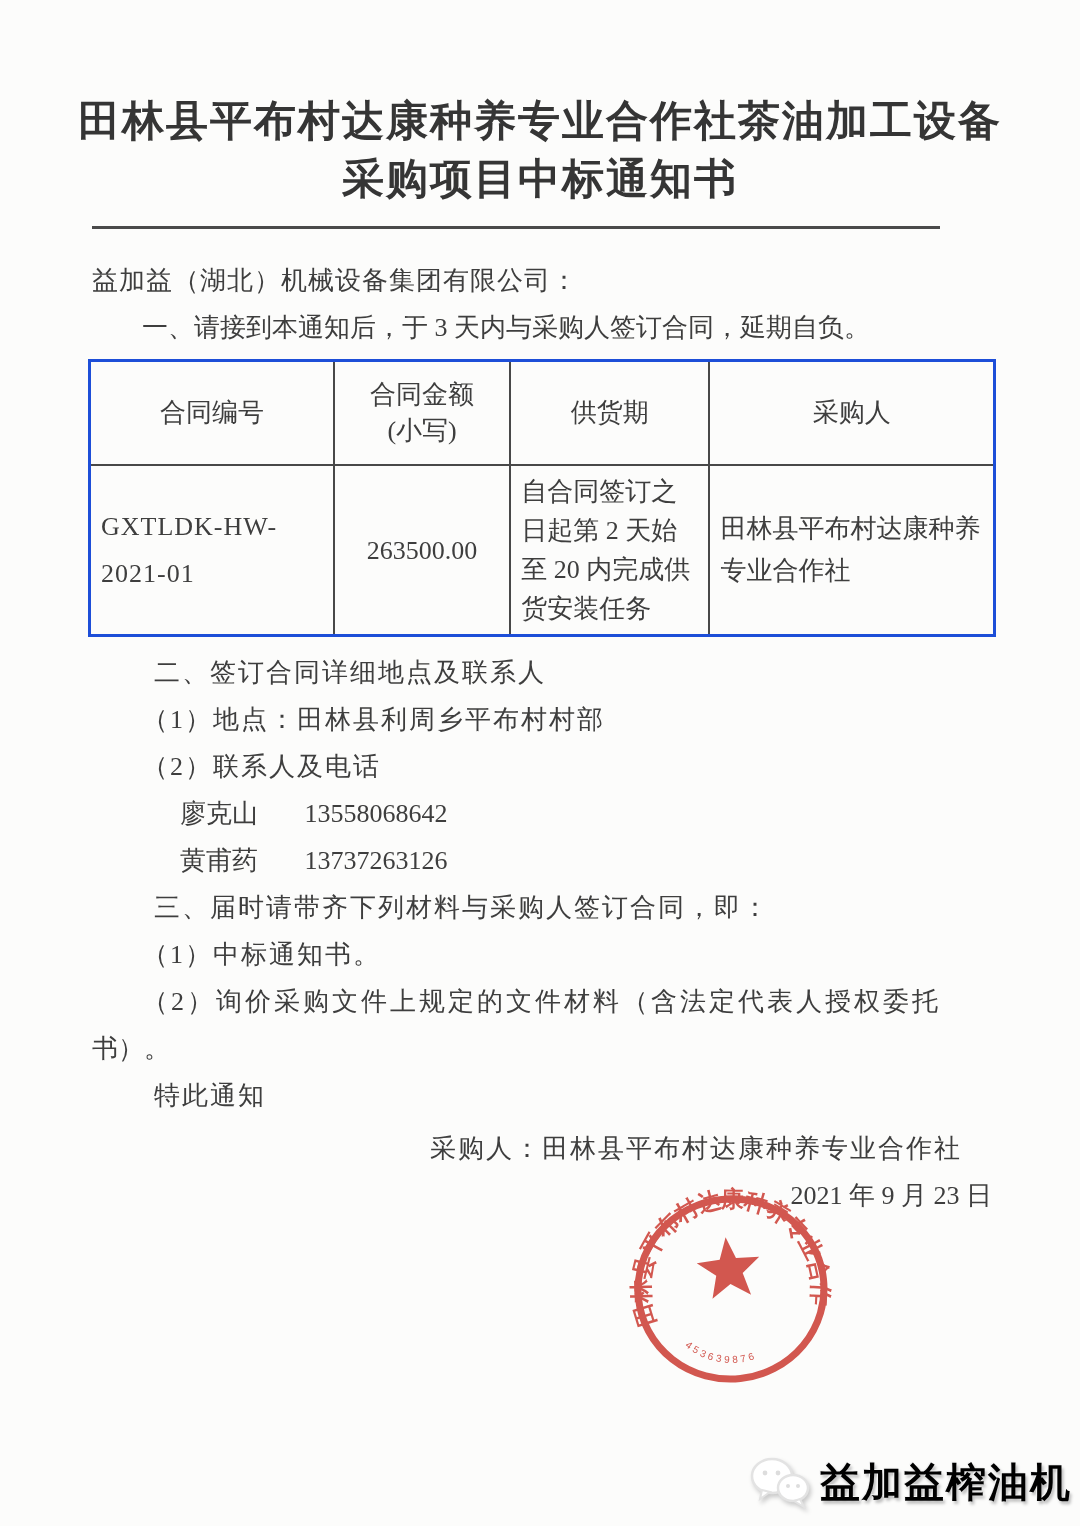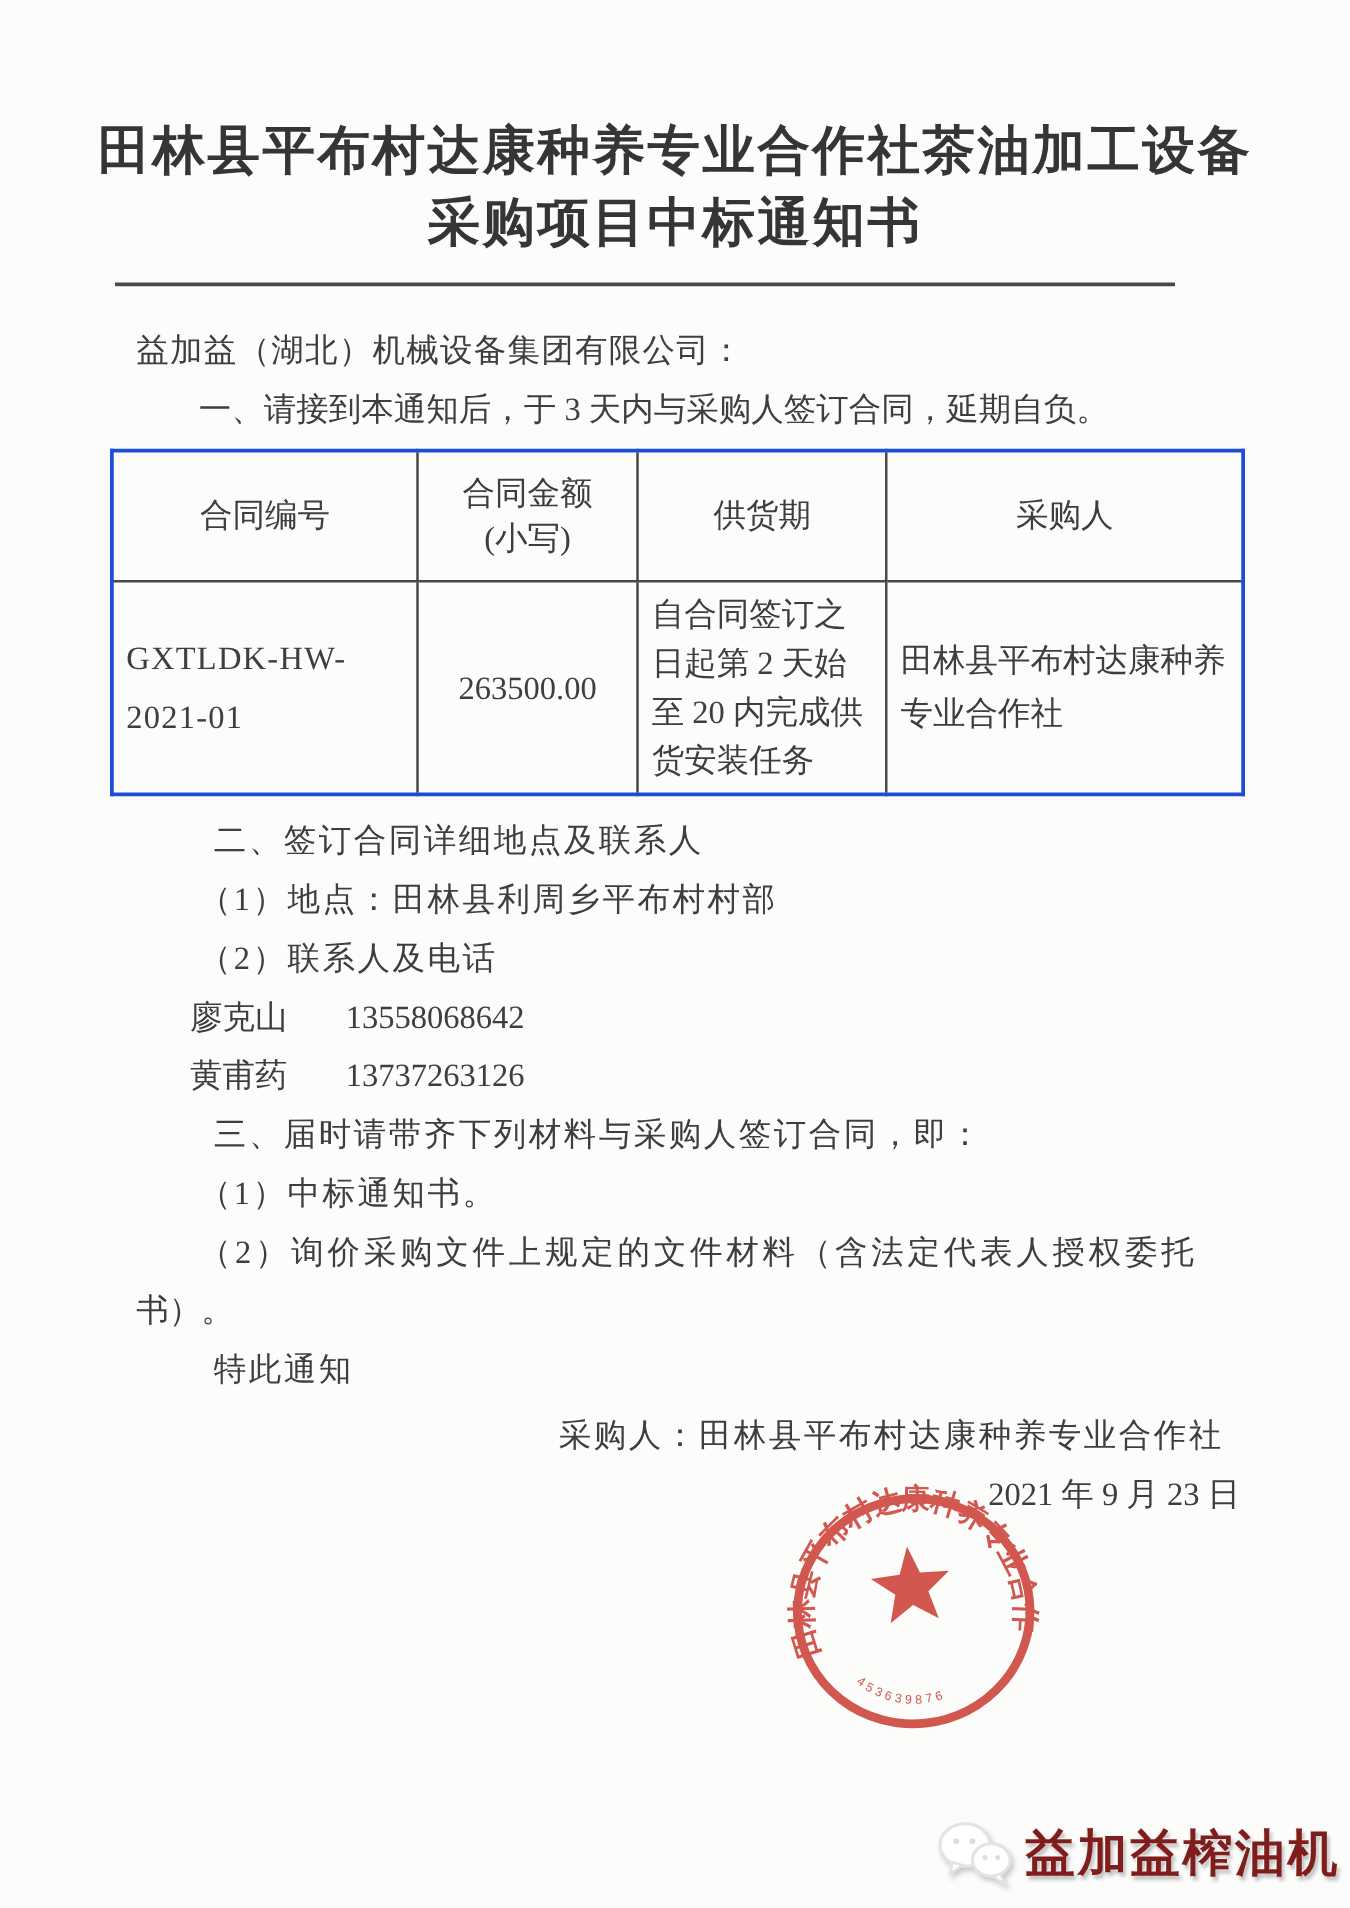--- a/index.html
+++ b/index.html
@@ -16,28 +16,28 @@
     letter-spacing:2px; color:#353535;
   }
   .rule {
     margin:18px 0 0 92px; width:848px; height:0;
     border-top:3px solid #4a4a4a;
   }
   .content {
     padding:0 88px 0 92px;
     font-size:26px; line-height:47px; color:#3e3e3e;
   }
-  .line { white-space:nowrap;margin-left:17px; }
+  .line { white-space:nowrap; }
   .salutation { margin-top:28px; letter-spacing:1px; }
   .ind-first { text-indent:84px; }
   .ind-sec   { text-indent:62px; }
   .ind-item  { text-indent:50px; }
   .sp2 { letter-spacing:2px; }
   .sp3 { letter-spacing:3px; }
-  .contact-line { margin-left:60px; }
+  .contact-line { margin-left:88px; }
   .contact-name { display:inline-block; min-width:118px; }
   table.tbl {
     border-collapse:collapse; margin-top:8px; margin-left:-4px;
     width:908px; table-layout:fixed;
     border:3px solid #1d4ed8;
   }
   .tbl th, .tbl td {
     border:2px solid #484848; font-weight:normal;
     font-size:26px; color:#3e3e3e;
   }
@@ -59,21 +59,21 @@
     mix-blend-mode:multiply; opacity:.88; transform:rotate(-6deg);
     pointer-events:none;
   }
   .watermark {
     position:absolute; right:8px; bottom:16px;
     display:flex; align-items:center; gap:8px;
   }
   .wm-text {
     font-family:"Liberation Sans","DejaVu Sans",sans-serif;
     font-size:40px; font-weight:bold; letter-spacing:2px;
-    color:#7f1d1d;
+    color:#000000;
     text-shadow:-1px -1px 0 #f2f2f2, 2px 3px 3px #bfbfbf;
   }
   .wm-icon { filter:drop-shadow(2px 3px 2px #c9c9c9); }
 </style>
 </head>
 <body>
 
 <div class="page">
 
   <div class="title">

